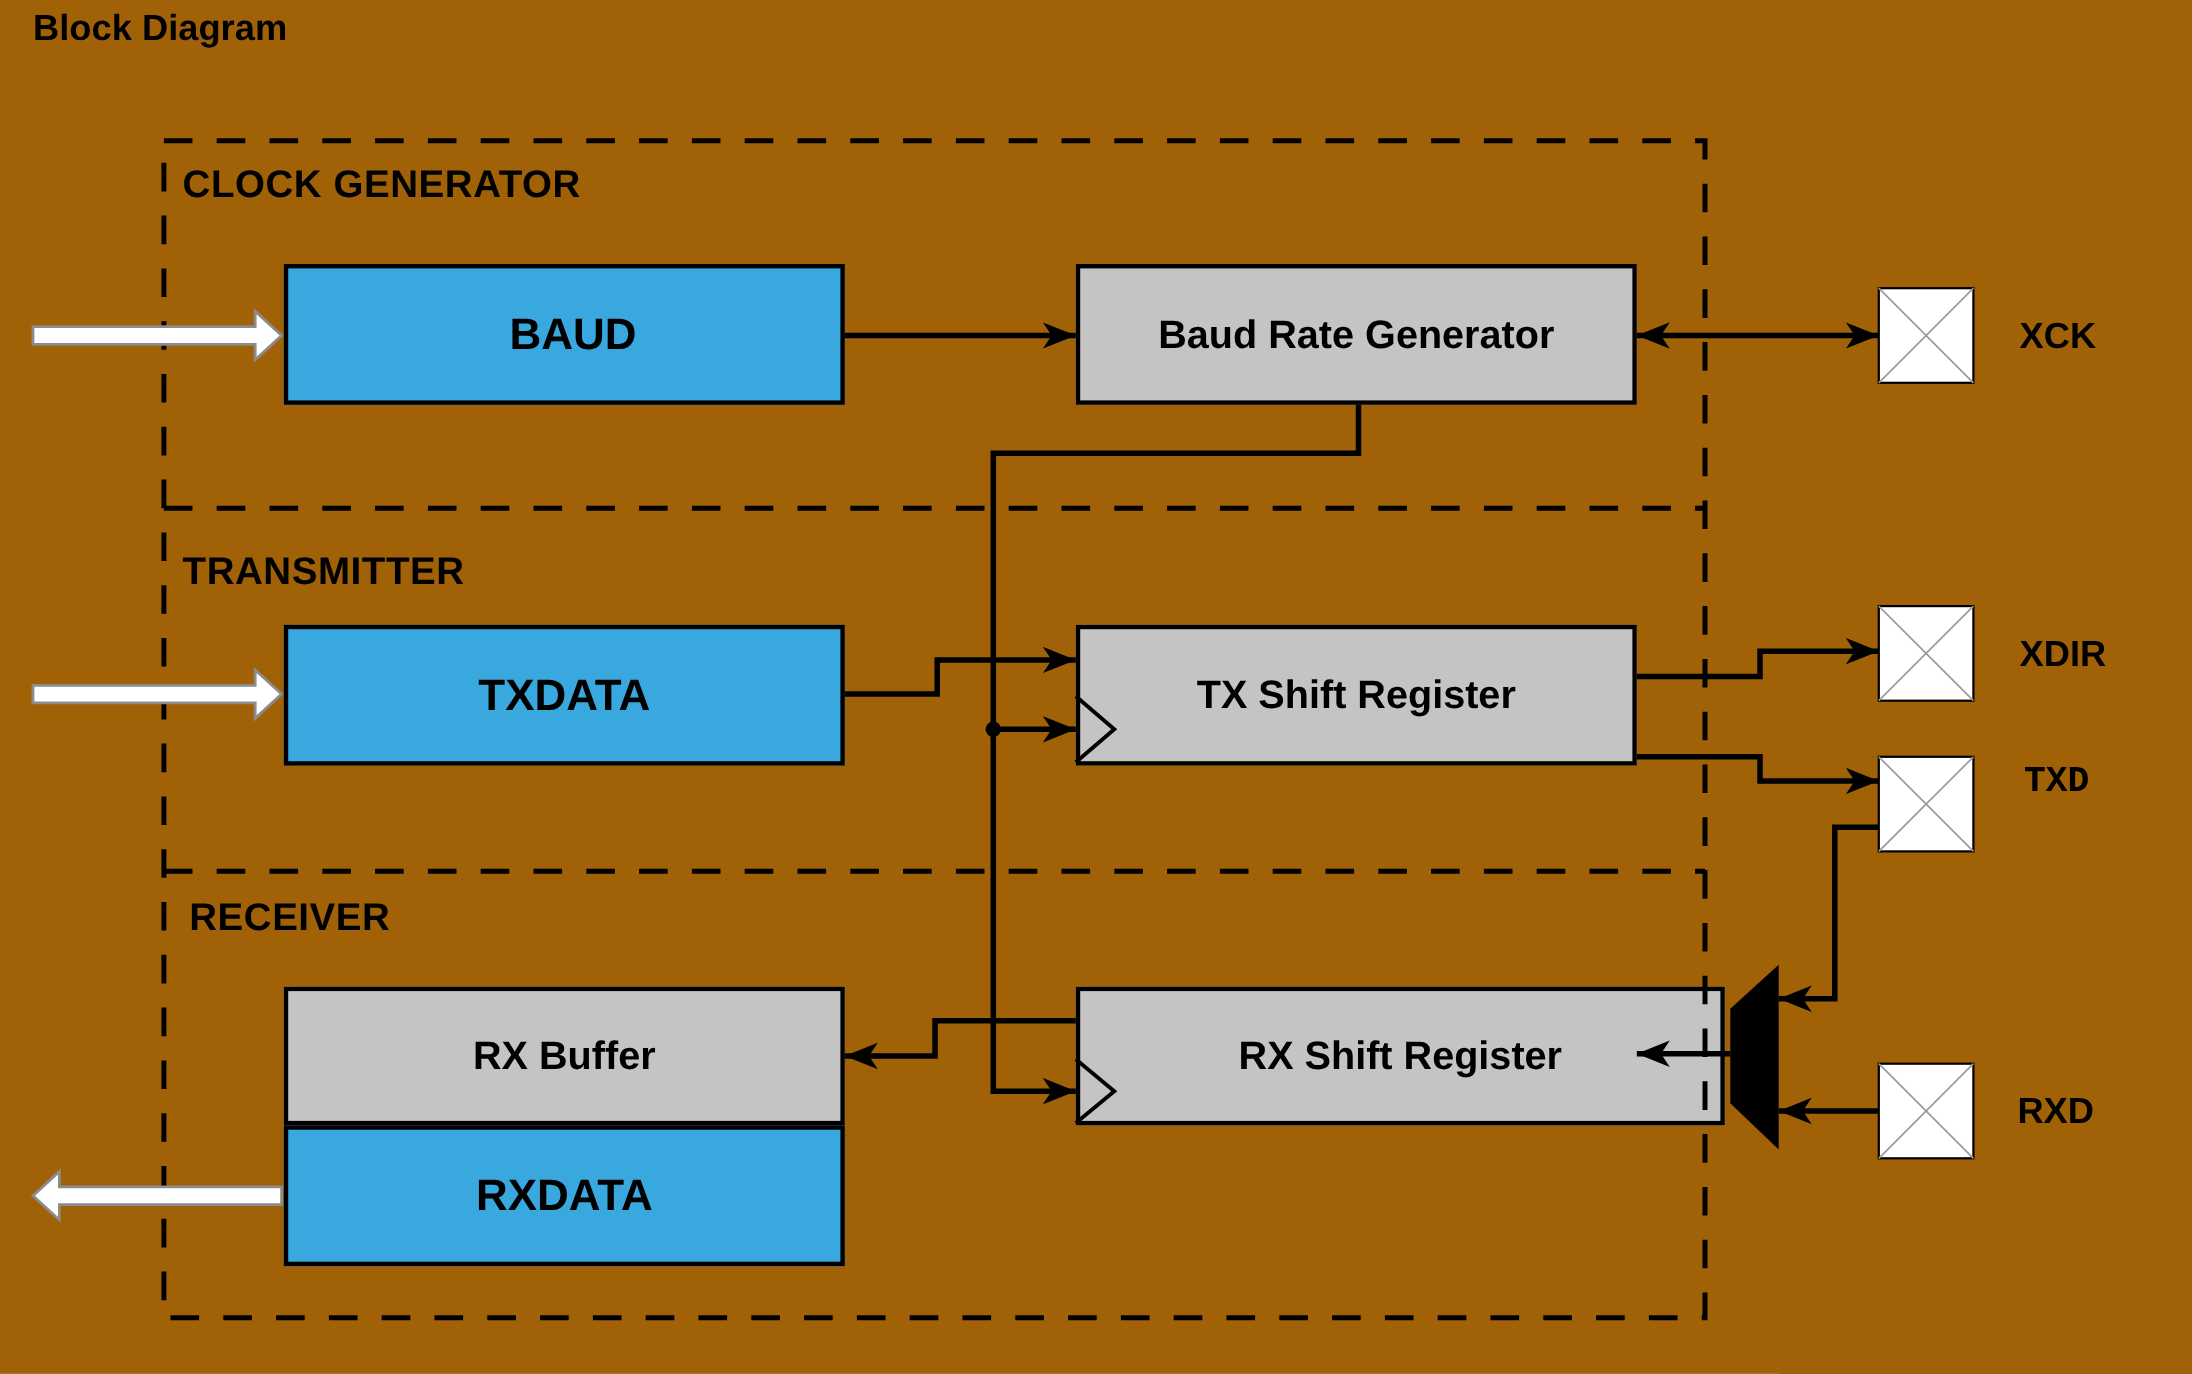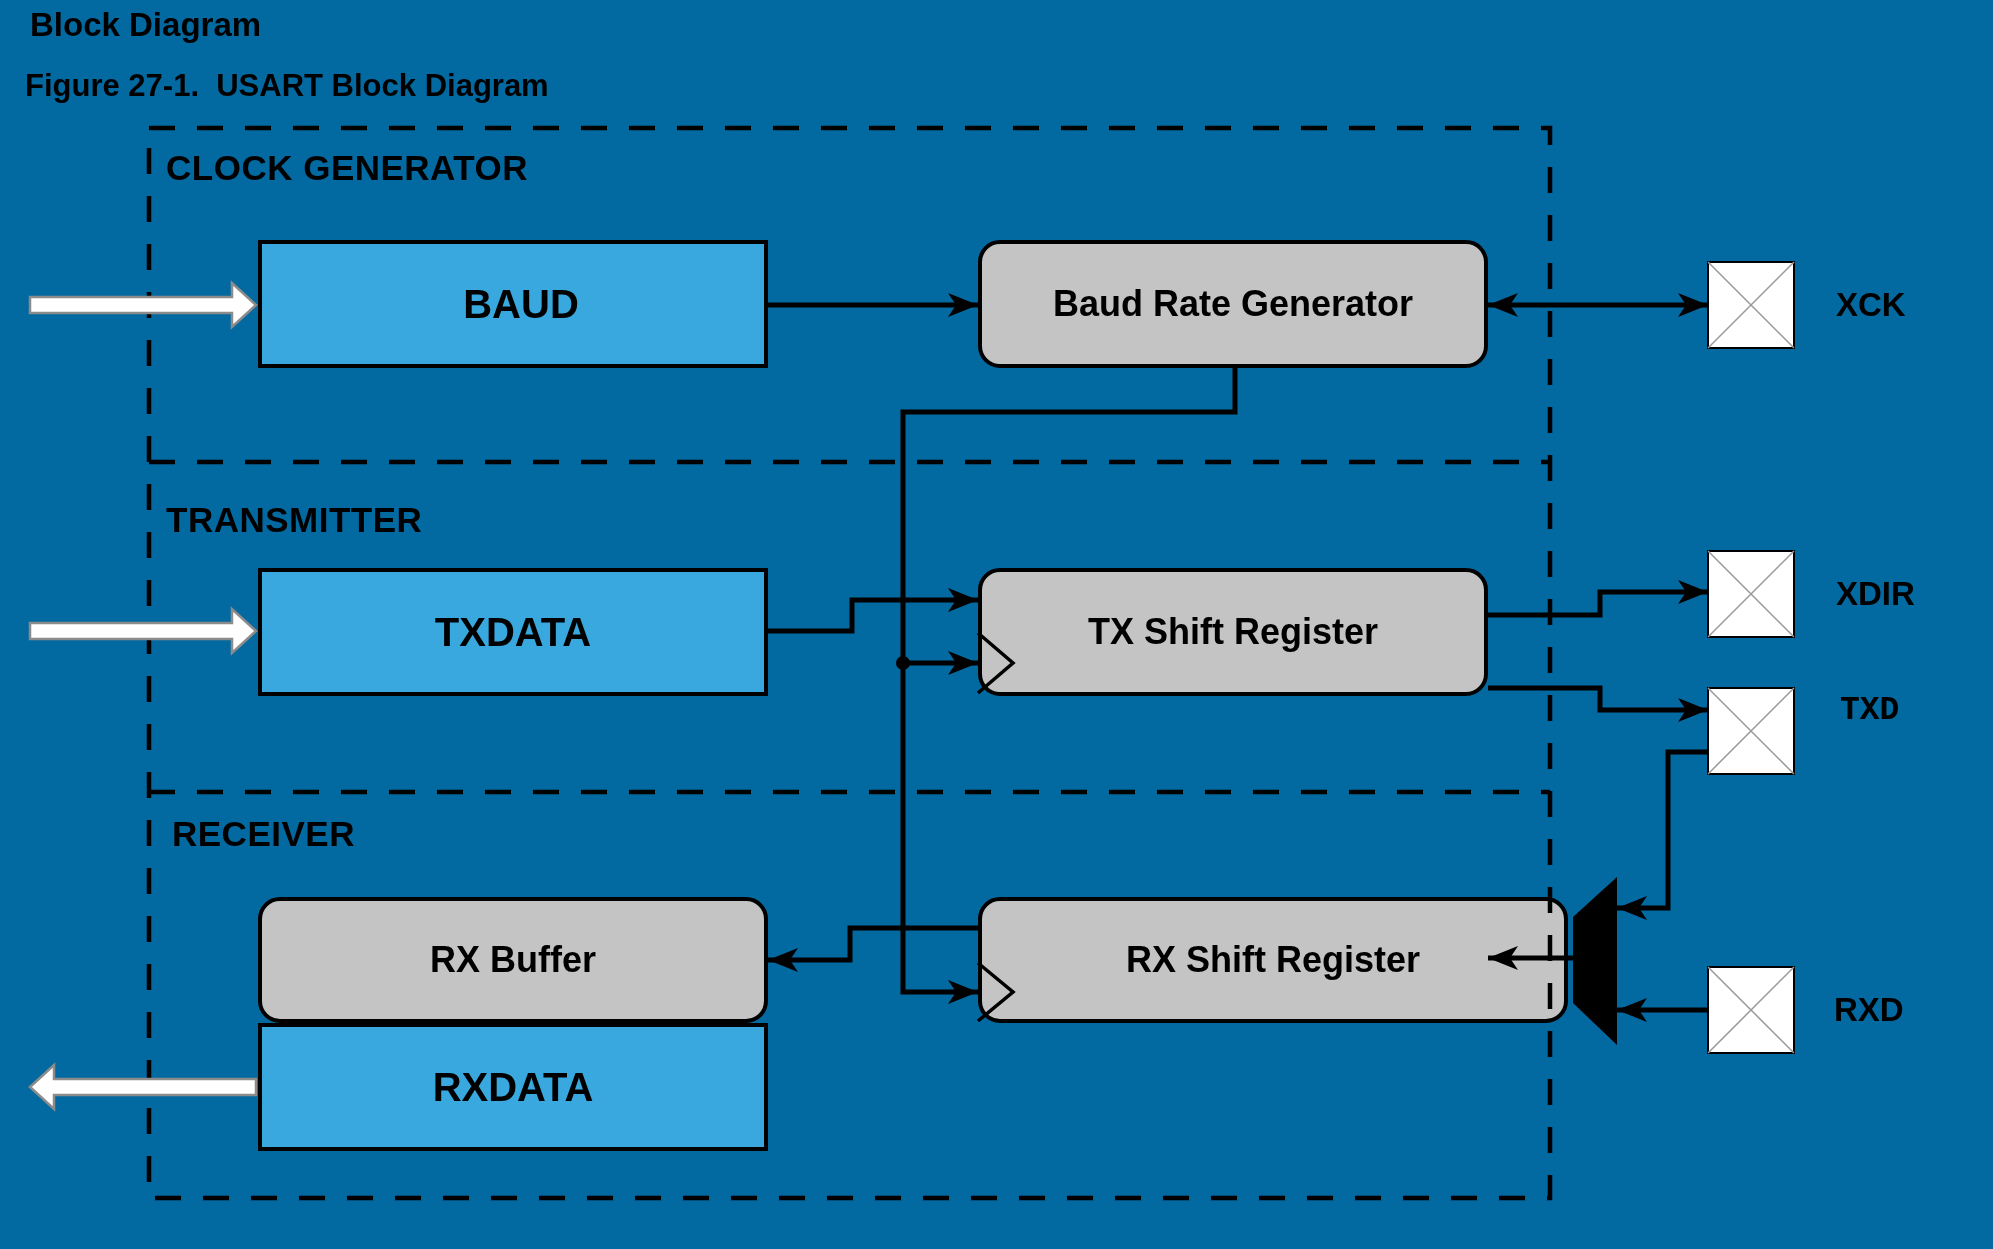--- a/index.html
+++ b/index.html
@@ -1,45 +1,44 @@
 <!DOCTYPE html>
 <html style="--register-blue: #38A8DF; --block-gray: #C4C4C4;"><head>
 <meta charset="utf-8">
 <style>
   html,body{margin:0;padding:0;background:#fff;}
   #stage{
     position:relative;
     width:1993px;height:1249px;
-    background:#0369a1;
+    background:#a16207;
     font-family:"Liberation Sans", sans-serif;
     color:#000;
     overflow:hidden;
   }
   .hd1{position:absolute;left:30px;top:6px;font-size:33px;font-weight:bold;white-space:pre;}
   .hd2{position:absolute;left:25px;top:68px;font-size:31px;font-weight:bold;white-space:pre;}
   .sec-label{position:absolute;font-size:35px;font-weight:bold;letter-spacing:0.5px;}
   .blk{
     position:absolute;box-sizing:border-box;border:4px solid #000;
     display:flex;align-items:center;justify-content:center;
     font-weight:bold;text-align:center;z-index:1;
   }
   .blk.blue{background:var(--register-blue,#38A8DF);}
   .blk.gray{background:var(--block-gray,#C4C4C4);}
   .fs40{font-size:40px;}
-  .fs36{font-size:36px;border-radius:22px;}
+  .fs36{font-size:36px;}
   .pin-label{position:absolute;font-size:33px;font-weight:bold;line-height:38px;}
   #wires{position:absolute;left:0;top:0;z-index:5;pointer-events:none;}
 </style>
 </head>
 <body>
 
 <div id="stage">
 
   <div class="hd1">Block Diagram</div>
-  <div class="hd2">Figure 27-1.  USART Block Diagram</div>
 
   <div class="sec-label" style="left:166px;top:148px;text-align:right;">CLOCK GENERATOR</div>
   <div class="sec-label" style="left:166px;top:500px;">TRANSMITTER</div>
   <div class="sec-label" style="left:172px;top:814px;">RECEIVER</div>
 
   <div class="blk blue fs40" style="left:258px;top:240px;width:510px;height:128px;padding-left:16px;">BAUD</div>
   <div class="blk gray fs36" style="left:978px;top:240px;width:510px;height:128px;">Baud Rate Generator</div>
   <div class="blk blue fs40" style="left:258px;top:568px;width:510px;height:128px;">TXDATA</div>
   <div class="blk gray fs36" style="left:978px;top:568px;width:510px;height:128px;text-align:right;">TX Shift Register</div>
   <div class="blk gray fs36" style="left:258px;top:897px;width:510px;height:126px;text-align:center;">RX Buffer</div>

